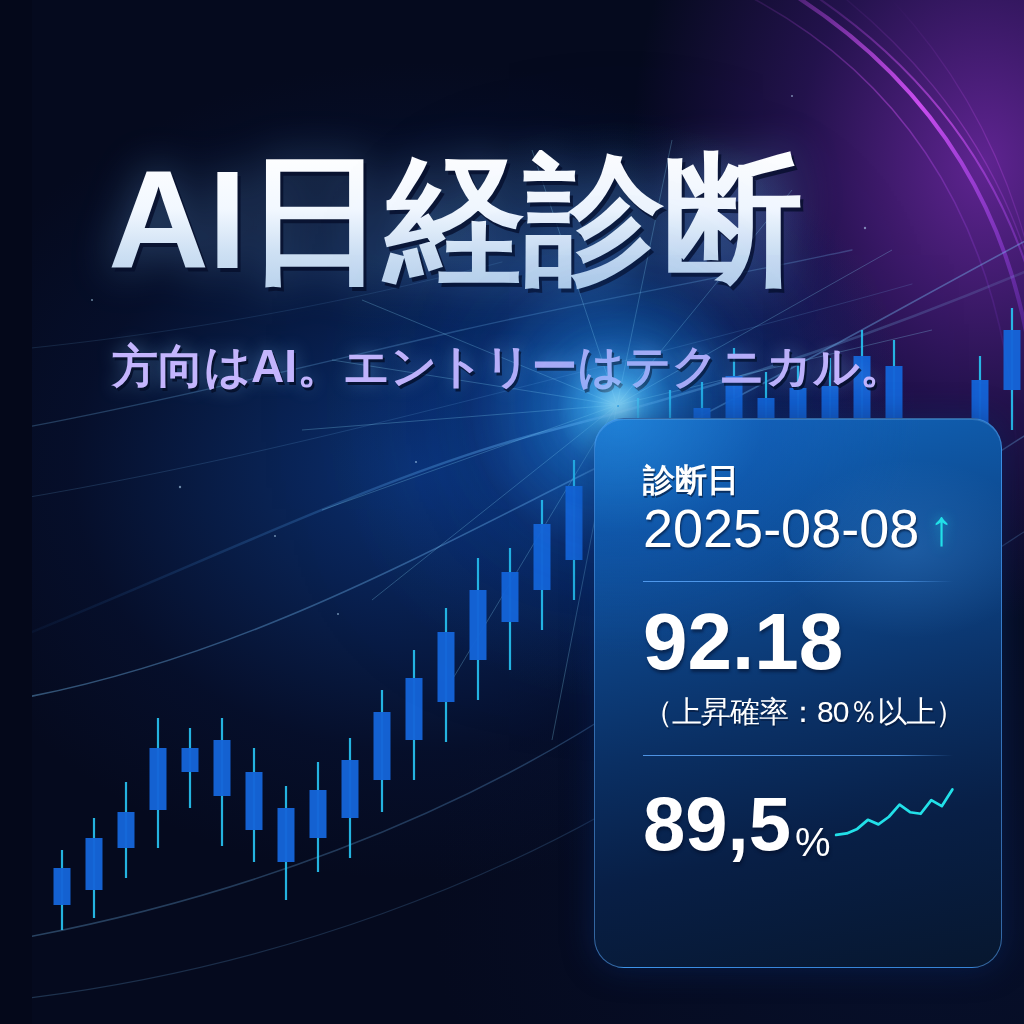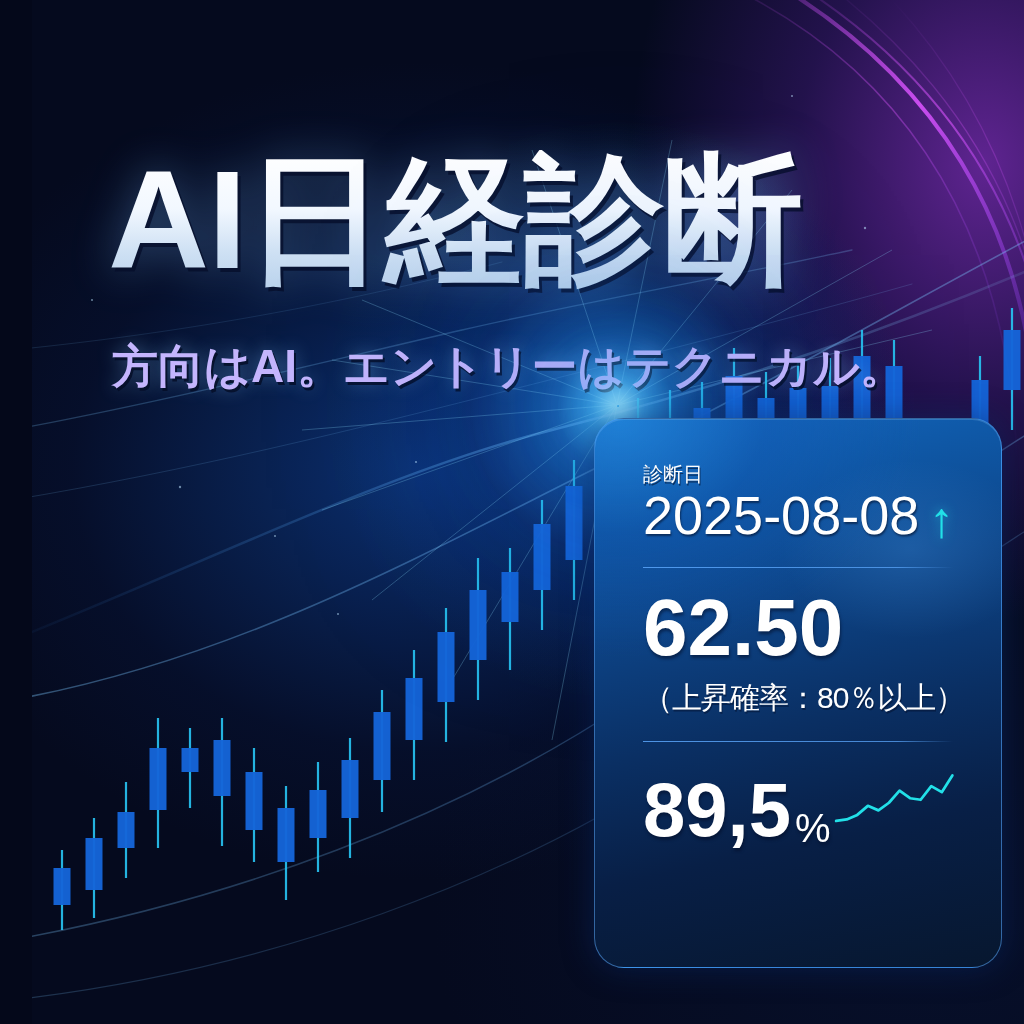--- a/index.html
+++ b/index.html
@@ -60,27 +60,27 @@
     overflow:hidden;
   }
   .card-inner{position:relative;width:100%;height:100%;padding:44px 40px 0 48px;}
   .card-sheen{
     position:absolute;right:-40px;top:40px;width:260px;height:180px;border-radius:50%;
     background:radial-gradient(ellipse at center, rgba(90,175,255,.20) 0%, rgba(60,140,230,0) 70%);
     pointer-events:none;
   }
 
   .row-label{
-    font-size:20px;font-weight:normal;color:#ffffff;line-height:1.1;
+    font-size:32px;font-weight:bold;color:#ffffff;line-height:1.1;
     text-shadow:1px 2px 0 rgba(4,16,44,.6);
   }
   .row-value{
     font-size:54px;font-weight:500;color:#ffffff;line-height:1.12;
     letter-spacing:0px;text-shadow:1px 2px 2px rgba(3,12,36,.55);
-    display:flex;align-items:flex-end;gap:10px;white-space:nowrap;
+    display:flex;align-items:center;gap:10px;white-space:nowrap;
   }
   .arrow-up{color:#22e0e8;font-size:50px;font-weight:400;line-height:1;
     text-shadow:0 0 12px rgba(34,224,232,.6);}
   .divider{
     height:1px;margin:22px 8px 20px 0;
     background:linear-gradient(90deg,rgba(90,165,250,.85) 0%,rgba(90,165,250,.75) 82%,rgba(90,165,250,0) 100%);
   }
   .score-big{
     font-size:80px;font-weight:600;color:#ffffff;line-height:1.0;margin-top:2px;
     text-shadow:1px 3px 3px rgba(3,12,36,.5);
@@ -256,21 +256,21 @@
         <div class="row-label">診断日</div>
         <div class="row-value">
           <span>2025-08-08</span>
           <span class="arrow-up">↑</span>
         </div>
       </div>
 
       <div class="divider"></div>
 
       <div>
-        <div class="score-big">62.50</div>
+        <div class="score-big">92.18</div>
         <div class="score-note">（上昇確率：80％以上）</div>
       </div>
 
       <div class="divider"></div>
 
       <div>
         <div class="acc-wrap">
           <div class="acc-value">
             <span>89,5</span>
             <span class="acc-pct">%</span>

